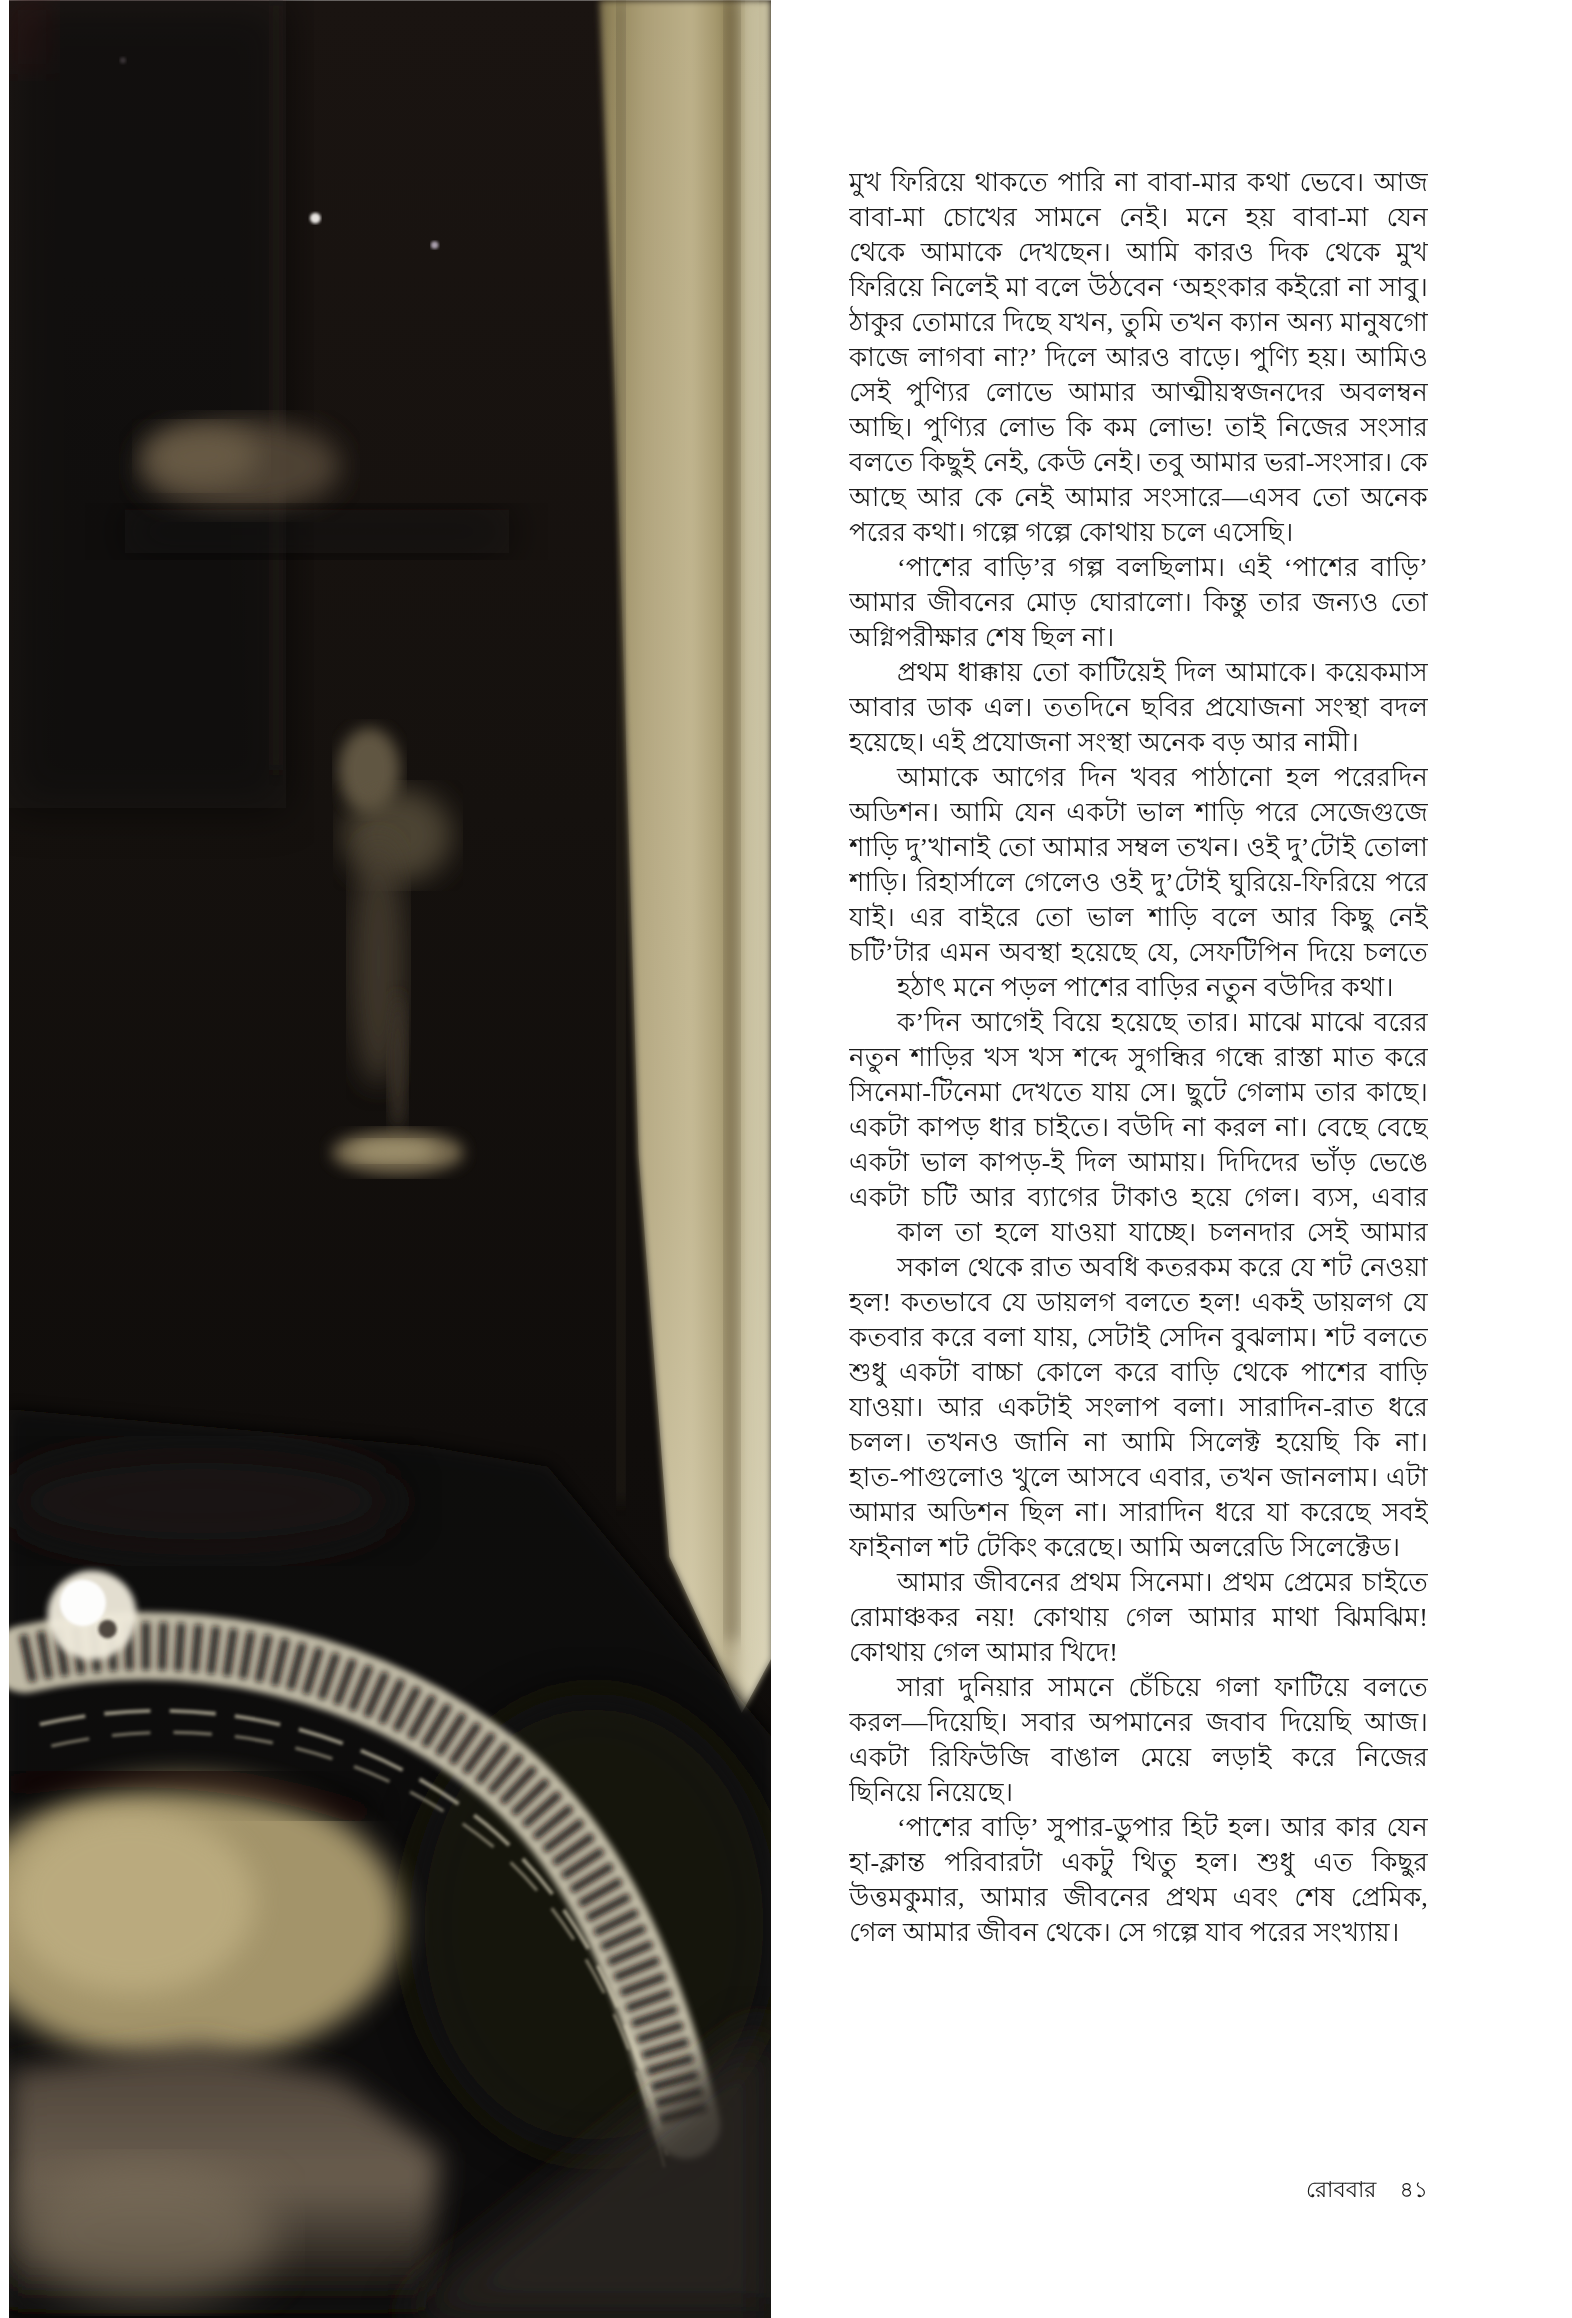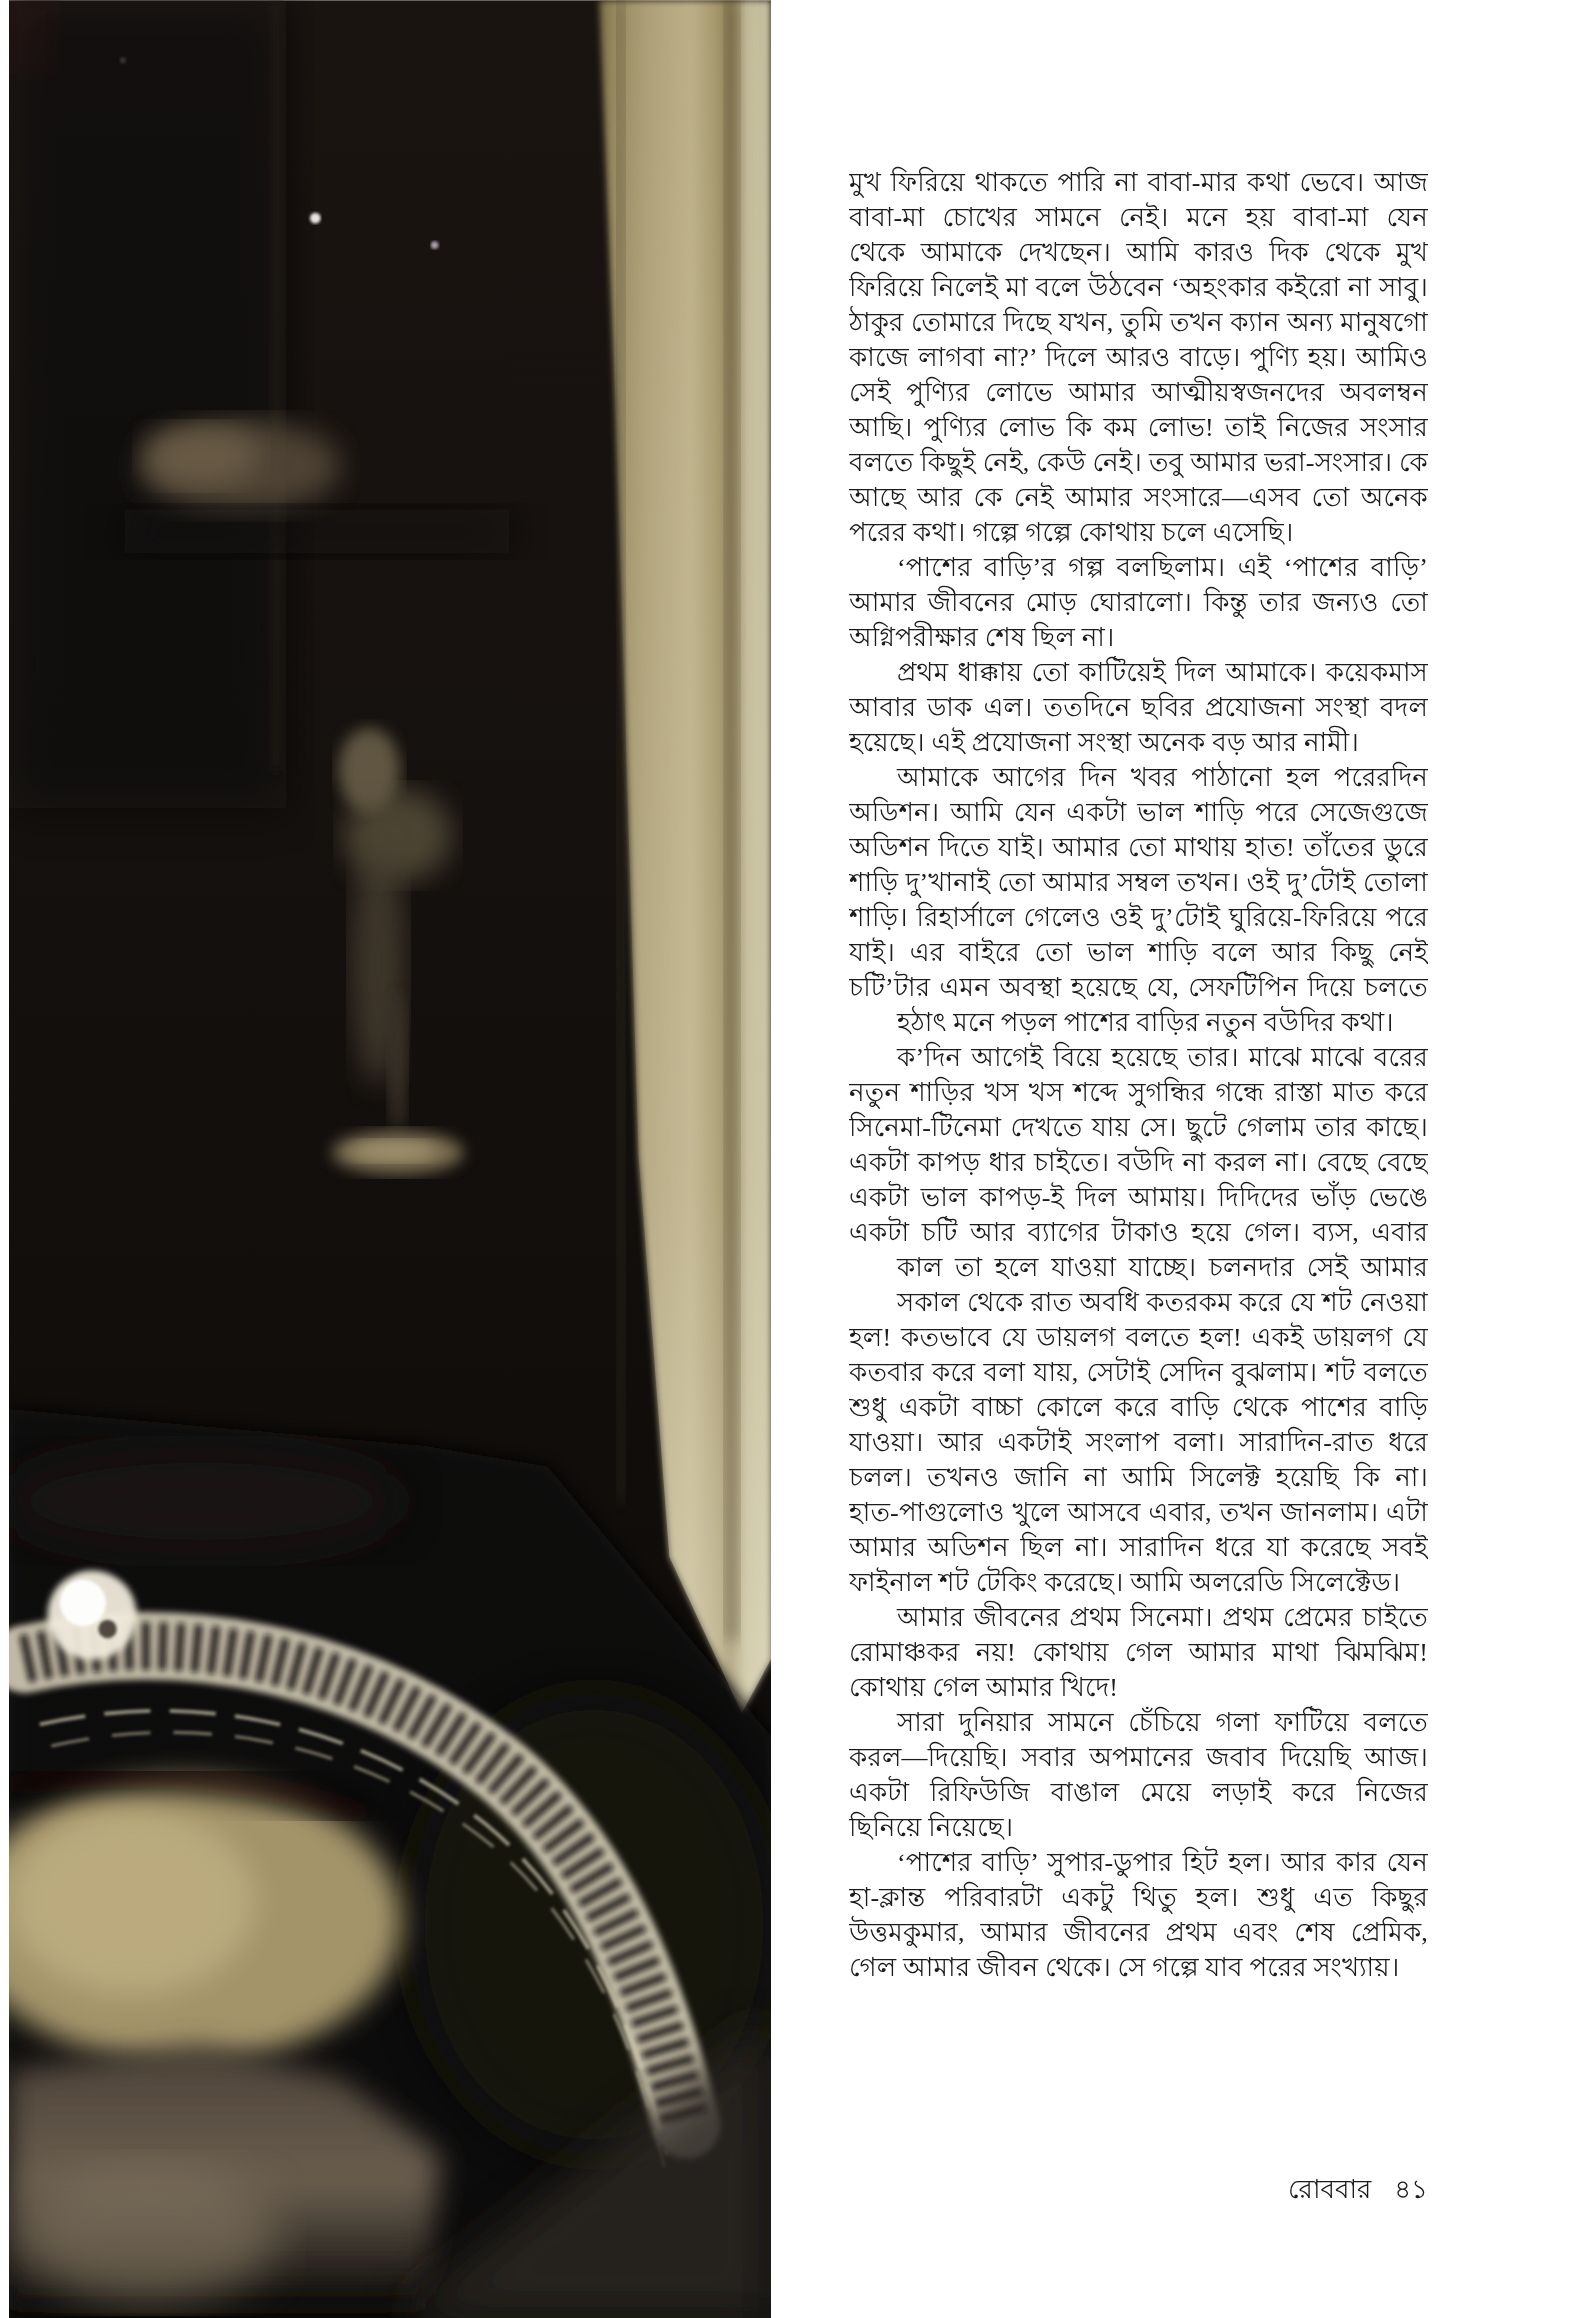--- a/index.html
+++ b/index.html
@@ -7,21 +7,21 @@
         font-family:"Liberation Serif","DejaVu Serif",serif;color:#1b1b1b;}
   .photo-wrap{position:absolute;left:9.2px;top:0;width:762px;height:2319px;overflow:hidden;}
   .photo-wrap svg{display:block;width:762px;height:2319px;}
   .article{position:absolute;left:849px;top:165px;width:579px;}
   .para{margin:0;padding:0;}
   .ln{height:35px;line-height:35px;font-size:26px;white-space:normal;
       text-align:justify;text-align-last:justify;overflow:hidden;letter-spacing:0.2px;}
   .ln.last{text-align-last:left;}
   .ln.ind{padding-left:48px;}
   .footer{position:absolute;left:849px;top:2172px;width:579px;height:35px;
-          font-size:26px;line-height:35px;text-align:right;}
+          font-size:22px;line-height:35px;text-align:right;}
   .footer .pgnum{margin-left:23px;}
 </style>
 </head>
 <body>
 
 <div class="page">
 
   <div class="photo-wrap">
     <svg viewBox="0 0 990 3012" xmlns="http://www.w3.org/2000/svg">
       <defs>
@@ -137,21 +137,20 @@
         <div class="ln last">অগ্নিপরীক্ষার শেষ ছিল না।</div>
       </div>
       <div class="para">
         <div class="ln ind">প্রথম ধাক্কায় তো কাটিয়েই দিল আমাকে। কয়েকমাস পরে</div>
         <div class="ln">আবার ডাক এল। ততদিনে ছবির প্রযোজনা সংস্থা বদল</div>
         <div class="ln last">হয়েছে। এই প্রযোজনা সংস্থা অনেক বড় আর নামী।</div>
       </div>
       <div class="para">
         <div class="ln ind">আমাকে আগের দিন খবর পাঠানো হল পরেরদিন আমার</div>
         <div class="ln">অডিশন। আমি যেন একটা ভাল শাড়ি পরে সেজেগুজে</div>
-        <div class="ln">অডিশন দিতে যাই। আমার তো মাথায় হাত! তাঁতের ডুরে</div>
         <div class="ln">শাড়ি দু’খানাই তো আমার সম্বল তখন। ওই দু’টোই তোলা</div>
         <div class="ln">শাড়ি। রিহার্সালে গেলেও ওই দু’টোই ঘুরিয়ে-ফিরিয়ে পরে</div>
         <div class="ln">যাই। এর বাইরে তো ভাল শাড়ি বলে আর কিছু নেই আমার।</div>
         <div class="ln">চটি’টার এমন অবস্থা হয়েছে যে, সেফটিপিন দিয়ে চলতে</div>
       </div>
       <div class="para">
         <div class="ln ind last">হঠাৎ মনে পড়ল পাশের বাড়ির নতুন বউদির কথা।</div>
       </div>
       <div class="para">
         <div class="ln ind">ক’দিন আগেই বিয়ে হয়েছে তার। মাঝে মাঝে বরের সঙ্গে</div>

